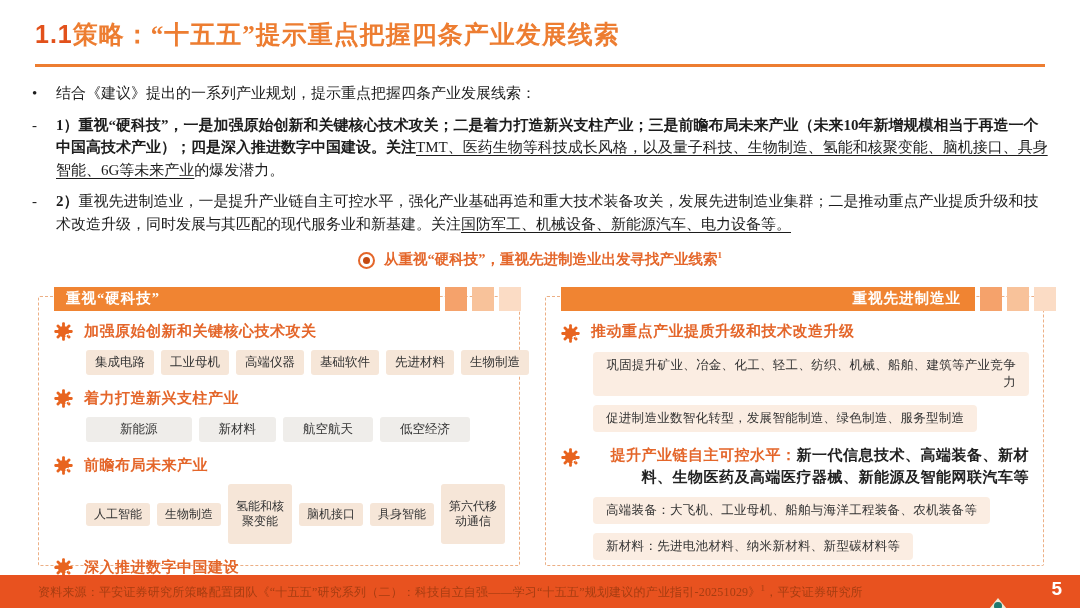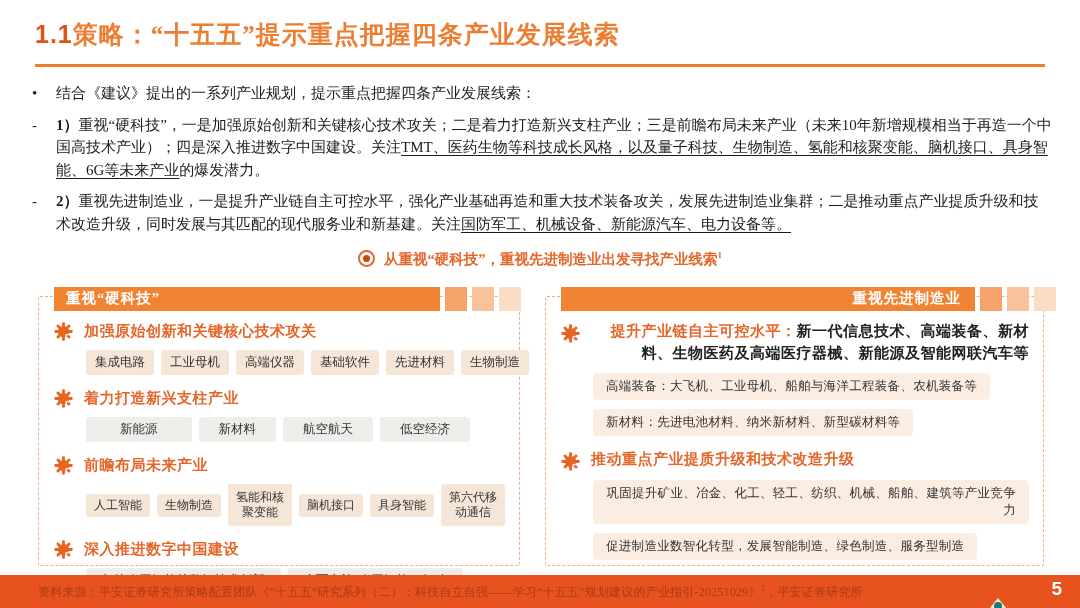--- a/index.html
+++ b/index.html
@@ -15,21 +15,21 @@
   .t-rest{color:#ED7D31;}
   .rule{position:absolute;left:35px;right:35px;top:64px;height:3px;background:#ED7D31;}
   
   .text-col{position:absolute;left:28px;top:82px;width:1024px;font-size:15px;line-height:1.5;}
   .tline{display:flex;margin-bottom:9px;}
   .marker{width:24px;flex:0 0 24px;text-align:left;padding-left:4px;}
   .ttext{flex:1;}
   .b{font-weight:bold;}
   .u{text-decoration:underline;text-underline-offset:3px;}
   
-  .callout{position:absolute;top:250px;left:0;width:100%;display:flex;justify-content:center;align-items:flex-start;
+  .callout{position:absolute;top:250px;left:0;width:100%;display:flex;justify-content:center;align-items:flex-end;
     color:#E4662A;font-size:14.5px;font-weight:bold;gap:9px;}
   .bullseye{width:13px;height:13px;border:2px solid #E4662A;border-radius:50%;display:inline-flex;align-items:center;justify-content:center;}
   .bullseye i{width:7px;height:7px;background:#C44A12;border-radius:50%;}
   .callout sup,.src sup{font-size:9px;vertical-align:super;}
   
   .panel{position:absolute;top:296px;height:268px;border:1px dashed #ECAF85;border-radius:2px;background:#fff;}
   .panel-left{left:38px;width:480px;}
   .panel-right{left:545px;width:497px;text-align:right;}
   .ph{position:absolute;top:-10px;left:15px;display:flex;align-items:center;gap:5px;}
   .ph-bar{background:#F08432;color:#fff;font-weight:bold;font-size:14.5px;letter-spacing:1px;
@@ -44,21 +44,21 @@
   .sec{margin-bottom:13px;}
   .sec-head{display:flex;align-items:center;gap:10px;}
   .gear{width:21px;height:21px;flex:0 0 21px;}
   .sec-title{color:#E4662A;font-size:15px;font-weight:bold;letter-spacing:0.5px;}
   .sec-title .blackpart{color:#222;}
   
   .tags{display:flex;gap:7px;margin:8px 0 7px 33px;flex-wrap:nowrap;align-items:center;}
   .tag{font-size:12.5px;padding:4px 9px;border-radius:3px;color:#333;white-space:nowrap;background:#F6E6D8;text-align:center;}
   .sec-gray .tag{background:#EFEDEA;}
   .sec3 .tag{font-size:12px;padding:3px 8px;}
-  .sec3 .tag:nth-child(3),.sec3 .tag:nth-child(6){white-space:normal;width:66px;line-height:1.25;padding:6px 5px;}
+  .sec3 .tag:nth-child(3),.sec3 .tag:nth-child(6){white-space:normal;width:66px;line-height:1.25;padding:15px 5px;}
   
   .bars{margin:8px 0 0 33px;display:flex;flex-direction:column;gap:9px;align-items:flex-start;}
   .bar{background:#FBEDE2;border-radius:4px;font-size:12.5px;color:#333;padding:5px 13px;letter-spacing:0.3px;}
   .panel-right .sec-title{line-height:1.45;}
   .panel-right .sec-head{align-items:flex-start;}
   .panel-right .gear{margin-top:2px;}
   
   .footer{position:absolute;left:0;bottom:0;width:1080px;height:33px;background:#E8521F;display:flex;align-items:center;}
   .src{color:#A63D12;font-size:12px;margin-left:38px;letter-spacing:0.2px;}
   .pagenum{position:absolute;right:18px;top:3px;color:#fff;font-size:19px;font-weight:bold;font-family:"Liberation Sans","DejaVu Sans",sans-serif;}
@@ -94,21 +94,21 @@
 </div>
 <div class="rule"></div>
 
 <div class="text-col">
   <div class="tline">
     <span class="marker">•</span>
     <span class="ttext">结合《建议》提出的一系列产业规划，提示重点把握四条产业发展线索：</span>
   </div>
   <div class="tline">
     <span class="marker">-</span>
-    <span class="ttext"><span class="b">1）</span><span class="b" style="font-weight:normal">重视“硬科技”，一是加强原始创新和关键核心技术攻关；二是着力打造新兴支柱产业；三是前瞻布局未来产业（未来10年新增规模相当于再造一个中国高技术产业）；四是深入推进数字中国建设。关注</span><span class="u">TMT、医药生物等科技成长风格，以及量子科技、生物制造、氢能和核聚变能、脑机接口、具身智能、6G等未来产业</span><span>的爆发潜力。</span></span>
+    <span class="ttext"><span class="b">1）</span><span class="b" style="font-weight:bold">重视“硬科技”，一是加强原始创新和关键核心技术攻关；二是着力打造新兴支柱产业；三是前瞻布局未来产业（未来10年新增规模相当于再造一个中国高技术产业）；四是深入推进数字中国建设。关注</span><span class="u">TMT、医药生物等科技成长风格，以及量子科技、生物制造、氢能和核聚变能、脑机接口、具身智能、6G等未来产业</span><span>的爆发潜力。</span></span>
   </div>
   <div class="tline">
     <span class="marker">-</span>
     <span class="ttext"><span class="b">2）</span><span>重视先进制造业，一是提升产业链自主可控水平，强化产业基础再造和重大技术装备攻关，发展先进制造业集群；二是推动重点产业提质升级和技术改造升级，同时发展与其匹配的现代服务业和新基建。关注</span><span class="u">国防军工、机械设备、新能源汽车、电力设备等。</span></span>
   </div>
 </div>
 
 <div class="callout">
   <span class="bullseye">
       <i></i>
@@ -191,37 +191,37 @@
     <span class="sq sq1"></span>
     <span class="sq sq2"></span>
     <span class="sq sq3"></span>
   </div>
   <div class="pbody">
     <div class="sec">
       <div class="sec-head">
         <svg class="gear" viewBox="0 0 24 24">
             <use href="#gearsym"></use>
           </svg>
+        <span class="sec-title">推动重点产业提质升级和技术改造升级</span>
+      </div>
+      <div class="bars">
+        <span class="bar">巩固提升矿业、冶金、化工、轻工、纺织、机械、船舶、建筑等产业竞争力</span>
+        <span class="bar">促进制造业数智化转型，发展智能制造、绿色制造、服务型制造</span>
+      </div>
+    </div>
+    <div class="sec">
+      <div class="sec-head">
+        <svg class="gear" viewBox="0 0 24 24">
+            <use href="#gearsym"></use>
+          </svg>
         <span class="sec-title"><span>提升产业链自主可控水平：</span><span class="blackpart">新一代信息技术、高端装备、新材料、生物医药及高端医疗器械、新能源及智能网联汽车等</span></span>
       </div>
       <div class="bars">
         <span class="bar">高端装备：大飞机、工业母机、船舶与海洋工程装备、农机装备等</span>
         <span class="bar">新材料：先进电池材料、纳米新材料、新型碳材料等</span>
-      </div>
-    </div>
-    <div class="sec">
-      <div class="sec-head">
-        <svg class="gear" viewBox="0 0 24 24">
-            <use href="#gearsym"></use>
-          </svg>
-        <span class="sec-title">推动重点产业提质升级和技术改造升级</span>
-      </div>
-      <div class="bars">
-        <span class="bar">巩固提升矿业、冶金、化工、轻工、纺织、机械、船舶、建筑等产业竞争力</span>
-        <span class="bar">促进制造业数智化转型，发展智能制造、绿色制造、服务型制造</span>
       </div>
     </div>
     <div class="sec">
       <div class="sec-head">
         <svg class="gear" viewBox="0 0 24 24">
             <use href="#gearsym"></use>
           </svg>
         <span class="sec-title">发展与先进制造业匹配的现代服务业和新型基建设施</span>
       </div>
       <div class="bars">

